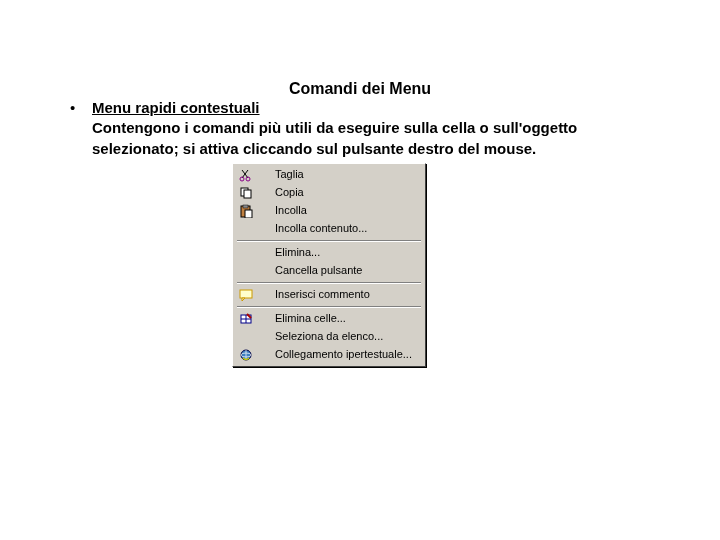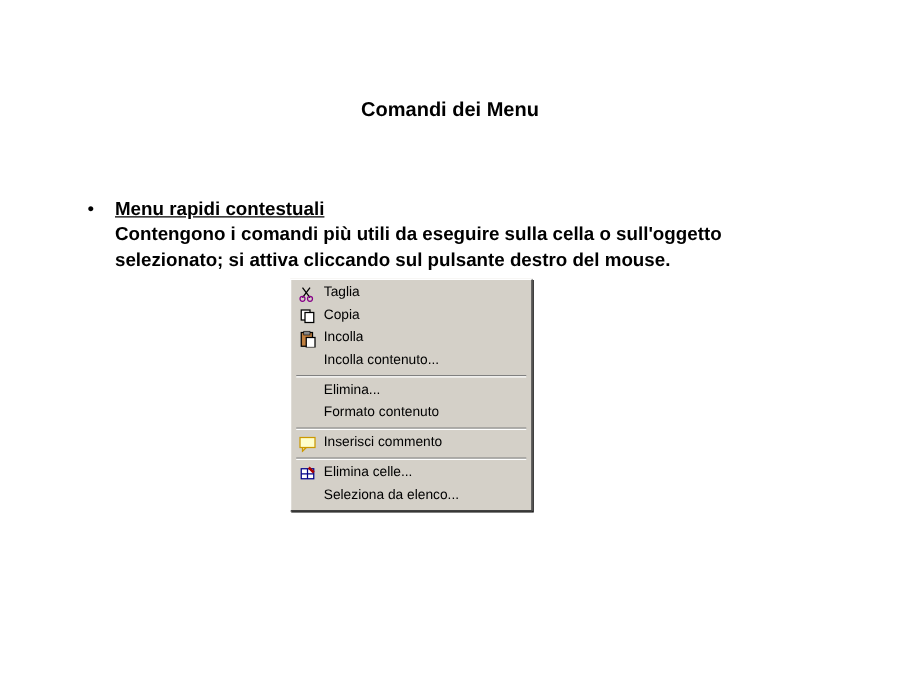--- a/index.html
+++ b/index.html
@@ -12,21 +12,20 @@
     color: #000;
     overflow: hidden;
   }
   .page {
     padding: 80px 70px 0 70px;
   }
   .title {
     text-align: center;
     font-weight: bold;
     font-size: 16px;
-    margin-bottom: 60px;
   }
   .bullet-block {
     display: flex;
     font-size: 15px;
     line-height: 1.35;
   }
   .bullet-mark {
     width: 22px;
     flex-shrink: 0;
   }
@@ -55,20 +54,21 @@
     font-family: Tahoma, Arial, sans-serif;
     font-size: 11px;
     color: #000;
     padding: 2px;
   }
   .mi {
     display: flex;
     align-items: center;
     height: 18px;
     padding: 0 2px 0 2px;
+    gap: 16px;
   }
   .mi .ic {
     width: 18px;
     height: 16px;
     display: flex;
     align-items: center;
     justify-content: center;
     flex-shrink: 0;
     margin-right: 4px;
   }
@@ -140,21 +140,21 @@
           <div class="sep"></div>
 
 
           <div class="mi">
             <span class="ic"></span>
             <span class="lbl">Elimina...</span>
           </div>
 
           <div class="mi">
             <span class="ic"></span>
-            <span class="lbl">Formato contenuto</span>
+            <span class="lbl">Cancella pulsante</span>
           </div>
 
           <div class="sep"></div>
 
           <div class="mi">
             <span class="ic">
               <svg width="14" height="14" viewBox="0 0 14 14">
                 <rect x="1" y="2" width="12" height="8" fill="#ffffcc" stroke="#cc9900" stroke-width="1"></rect>
                 <polygon points="3,10 3,13 6,10" fill="#ffffcc" stroke="#cc9900" stroke-width="1"></polygon>
               </svg>
@@ -174,18 +174,29 @@
               </svg>
             </span>
             <span class="lbl">Elimina celle...</span>
           </div>
 
           <div class="mi">
             <span class="ic"></span>
             <span class="lbl">Seleziona da elenco...</span>
           </div>
 
+          <div class="mi">
+            <span class="ic">
+              <svg width="14" height="14" viewBox="0 0 14 14">
+                <circle cx="7" cy="7" r="5" fill="#4080c0" stroke="#004" stroke-width="1"></circle>
+                <ellipse cx="7" cy="7" rx="5" ry="2" fill="none" stroke="#fff" stroke-width="0.7"></ellipse>
+                <line x1="7" y1="2" x2="7" y2="12" stroke="#fff" stroke-width="0.7"></line>
+                <path d="M4,10 Q7,13 10,10" fill="none" stroke="#cc0" stroke-width="1.5"></path>
+              </svg>
+            </span>
+            <span class="lbl">Collegamento ipertestuale...</span>
+          </div>
 
         </div>
       </div>
     </div>
   </div>
 </div>
 
 </body></html>

